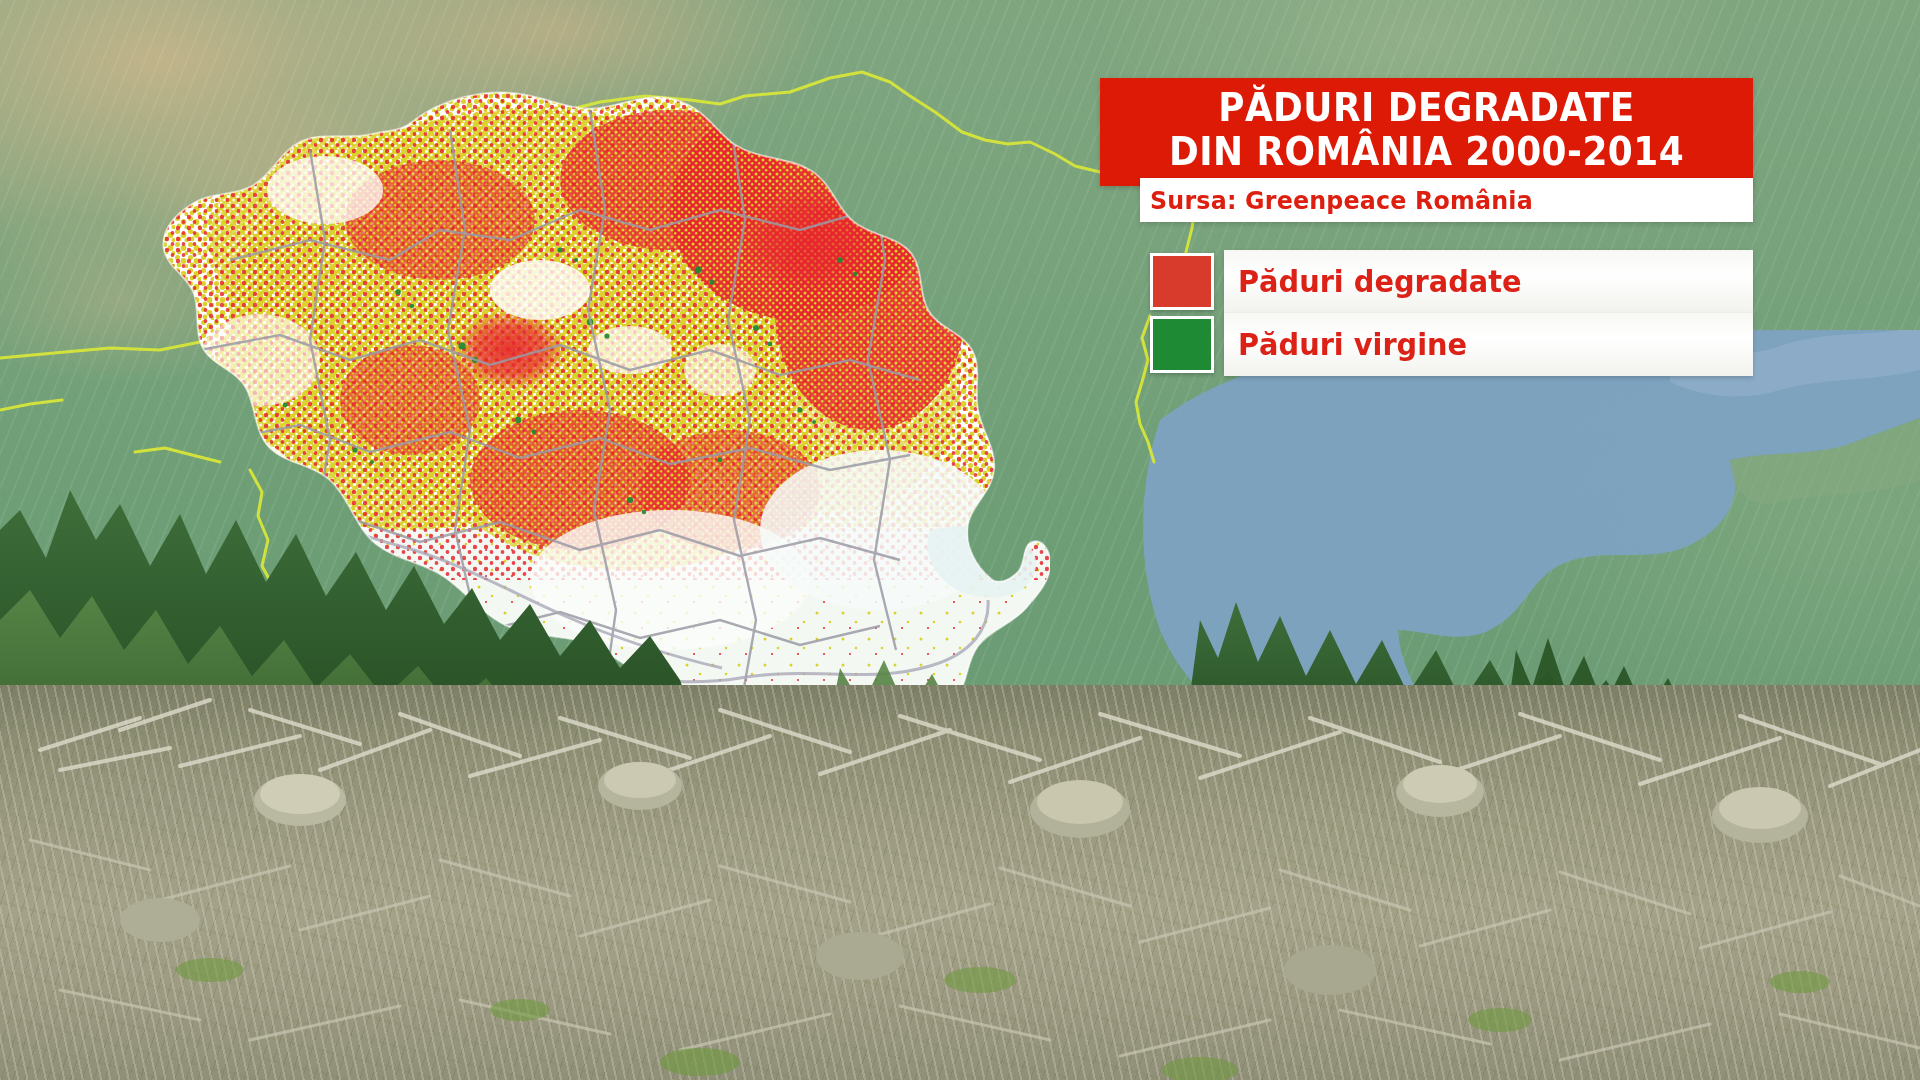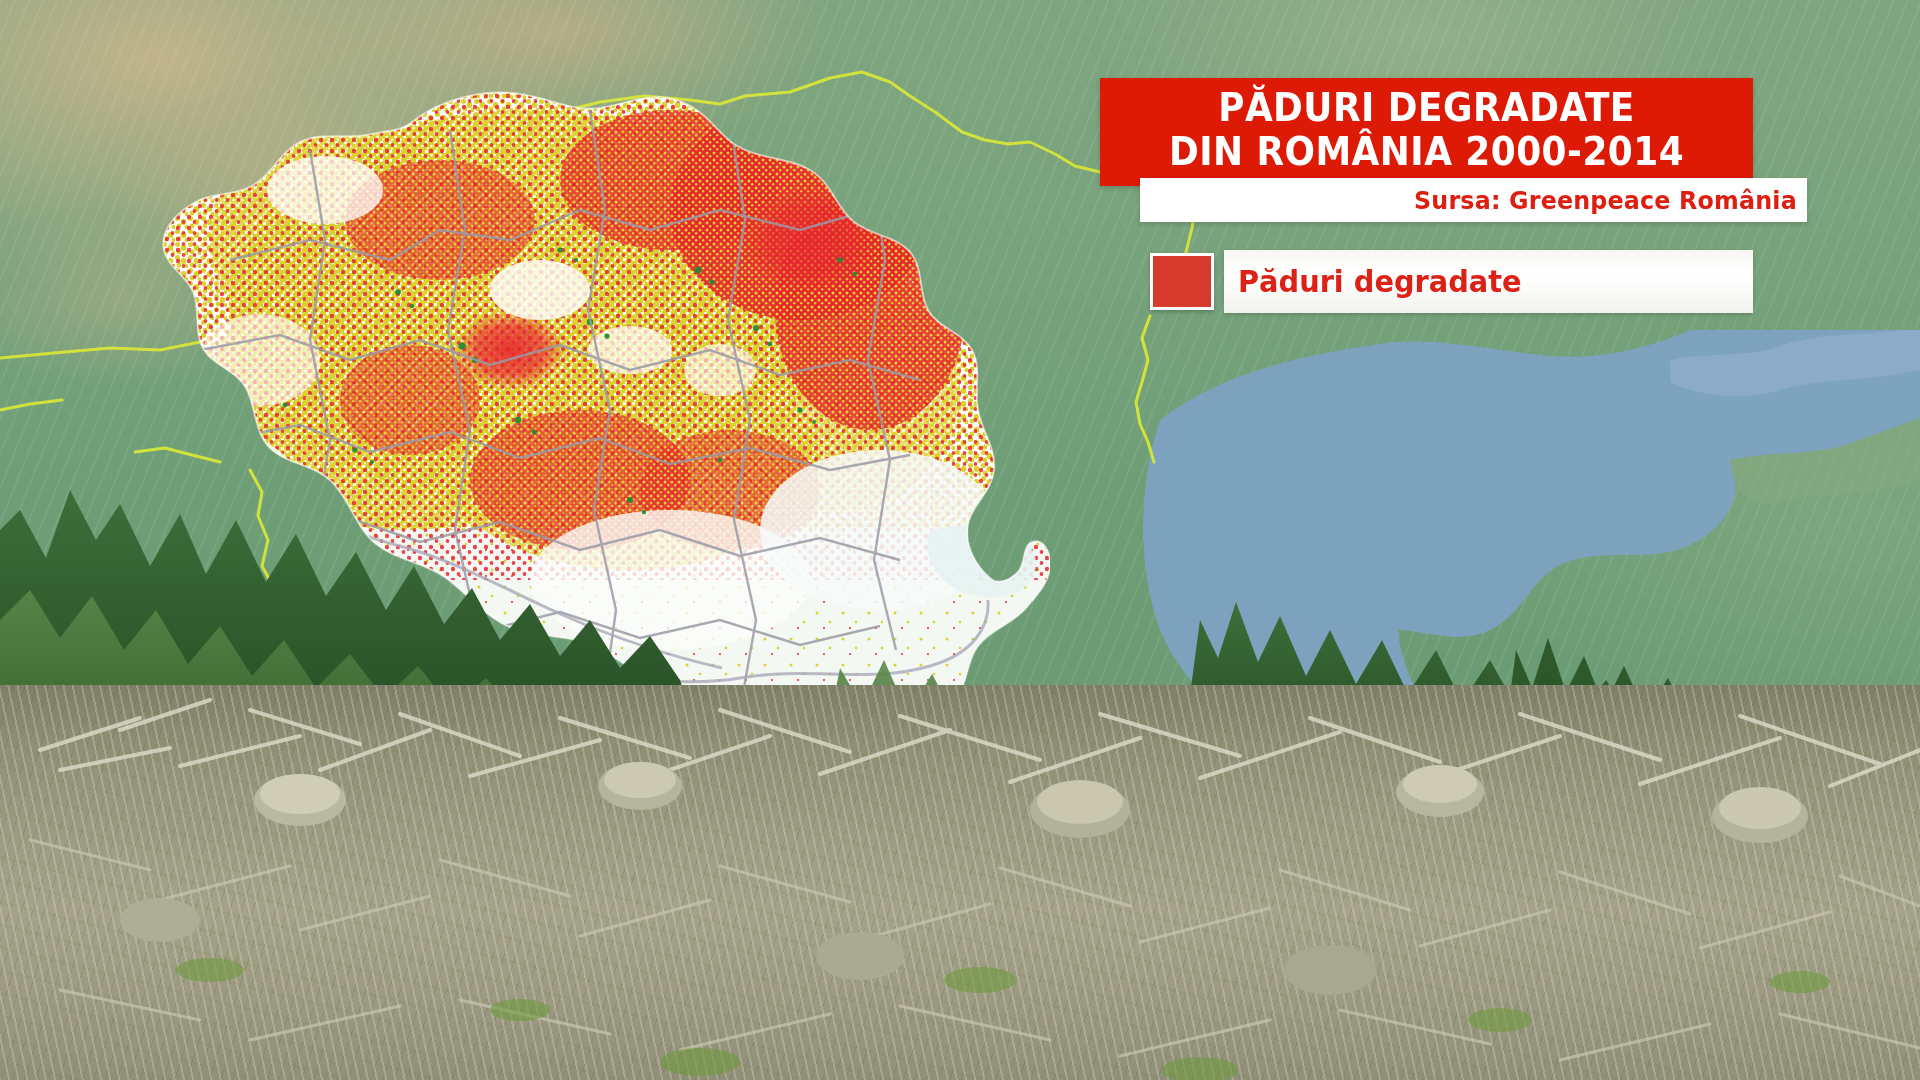--- a/index.html
+++ b/index.html
@@ -82,23 +82,23 @@
     font-family:"DejaVu Sans", sans-serif;
     font-weight:bold;
     font-size:39px;
     line-height:44px;
     letter-spacing:.5px;
     white-space:nowrap;
     transform:scaleX(.92);
     transform-origin:center;
   }
   .subtitle-bar{
-    position:absolute;left:1140px;top:178px;width:667px;height:44px;
+    position:absolute;left:1140px;top:178px;width:613px;height:44px;
     background:#ffffff;
-    display:flex;align-items:center;justify-content:flex-end;
+    display:flex;align-items:center;justify-content:flex-start;
     box-sizing:border-box;
     box-shadow:0 2px 5px rgba(0,0,0,.16);
   }
   .subtitle-text{
     color:#de1f10;
     font-family:"DejaVu Sans", sans-serif;
     font-weight:bold;
     font-size:25px;
     letter-spacing:.2px;
     white-space:nowrap;
@@ -466,15 +466,20 @@
   <div class="subtitle-bar" style="background: rgb(255, 255, 255);">
     <span class="subtitle-text" style="color: rgb(222, 31, 16);">Sursa: Greenpeace România</span>
   </div>
 
   <div class="legend">
     <div class="legend-row">
       <div class="legend-panel"></div>
       <div class="legend-swatch" id="sw0" style="background: rgb(216, 58, 44);"></div>
       <div class="legend-label" style="color: rgb(220, 34, 23);">Păduri degradate</div>
     </div>
+    <div class="legend-row">
+      <div class="legend-panel"></div>
+      <div class="legend-swatch" id="sw1" style="background: rgb(30, 138, 51);"></div>
+      <div class="legend-label" style="color: rgb(220, 34, 23);">Păduri virgine</div>
+    </div>
   </div>
 
 </div>
 
 </body></html>

